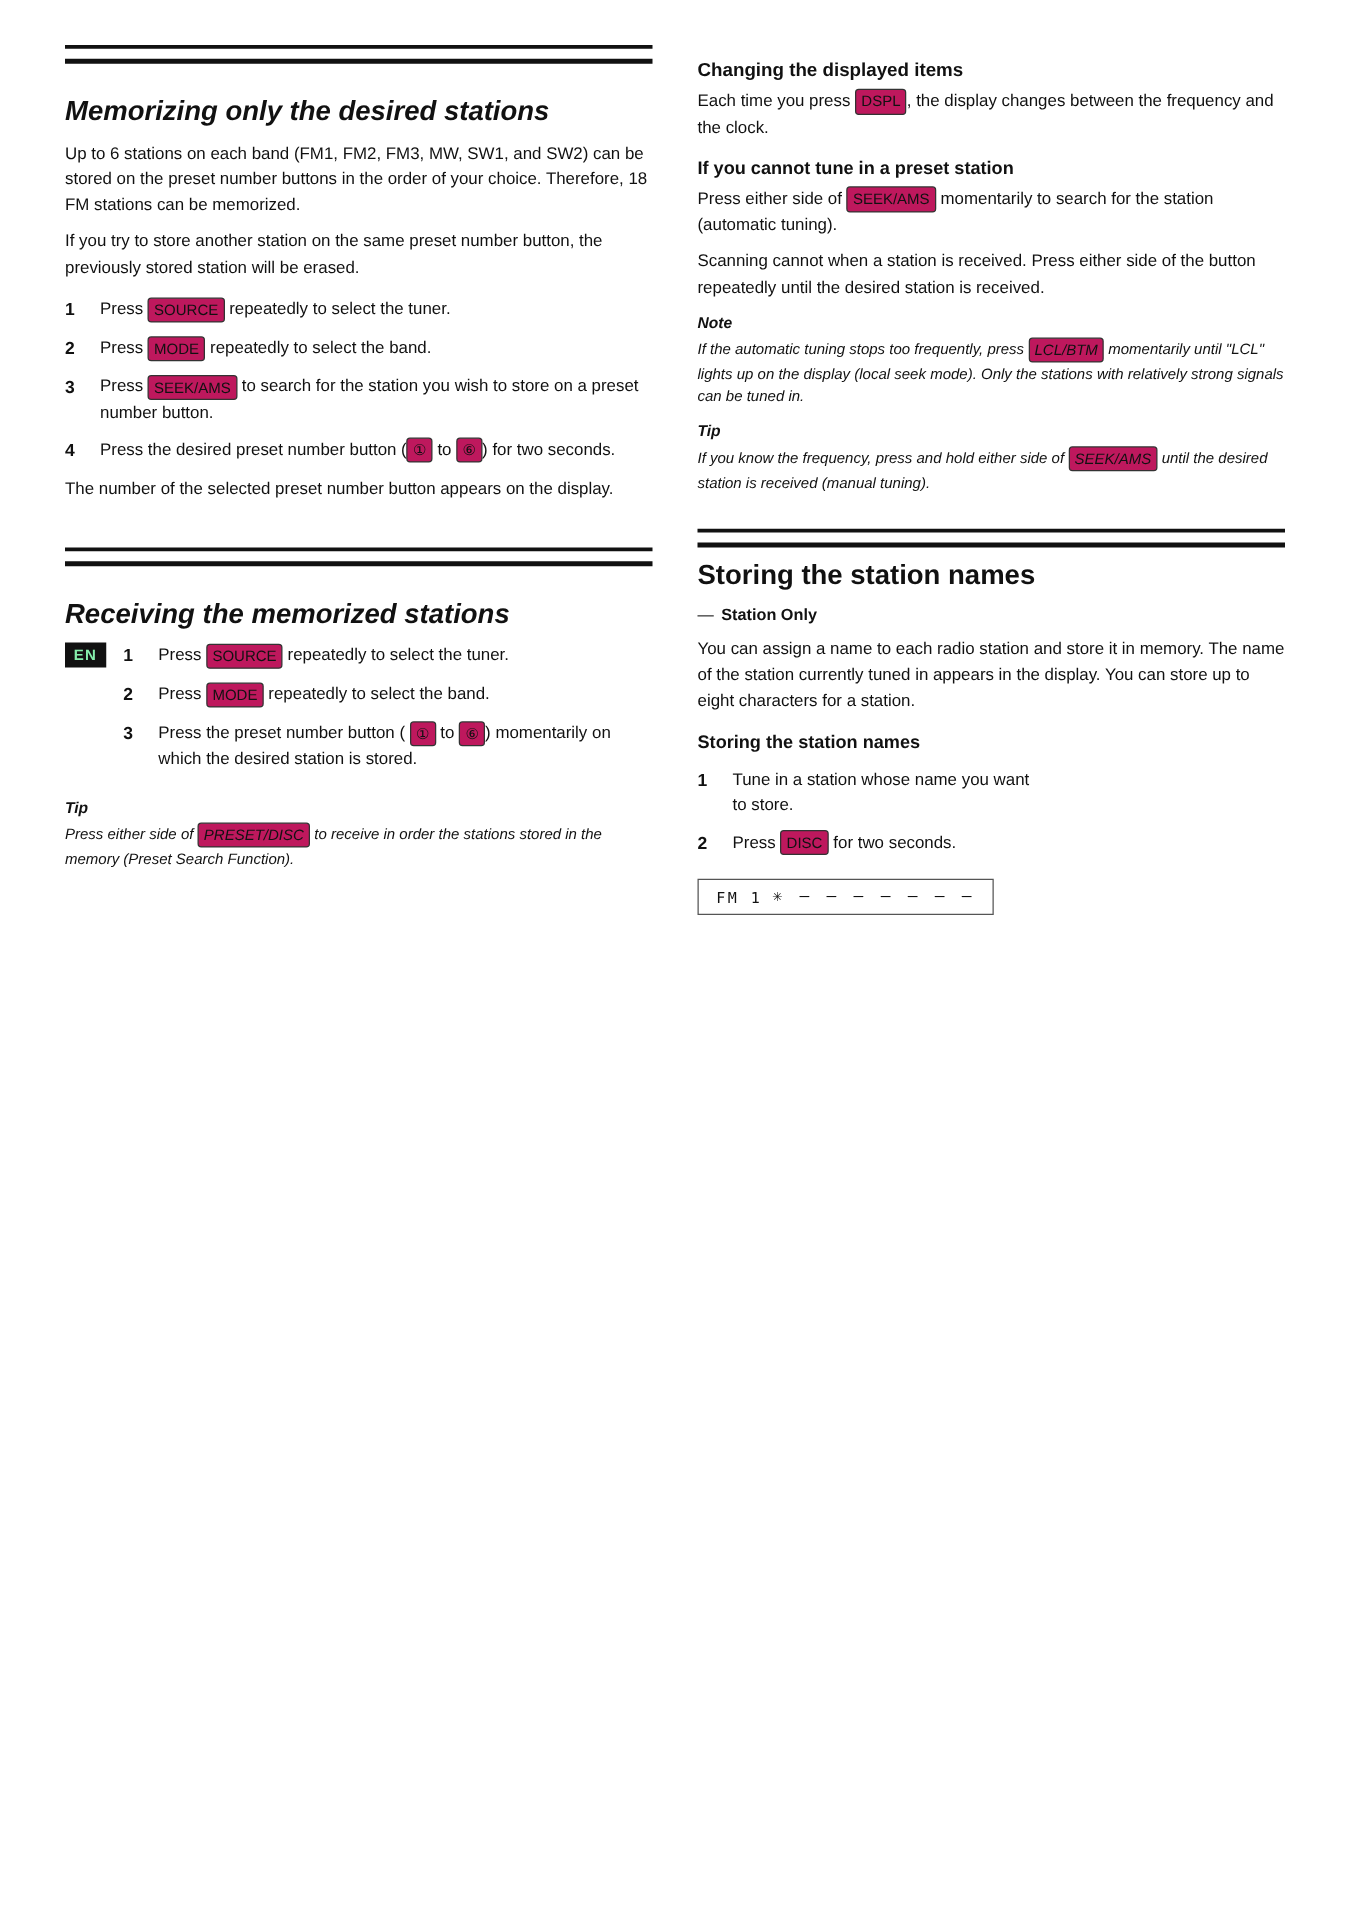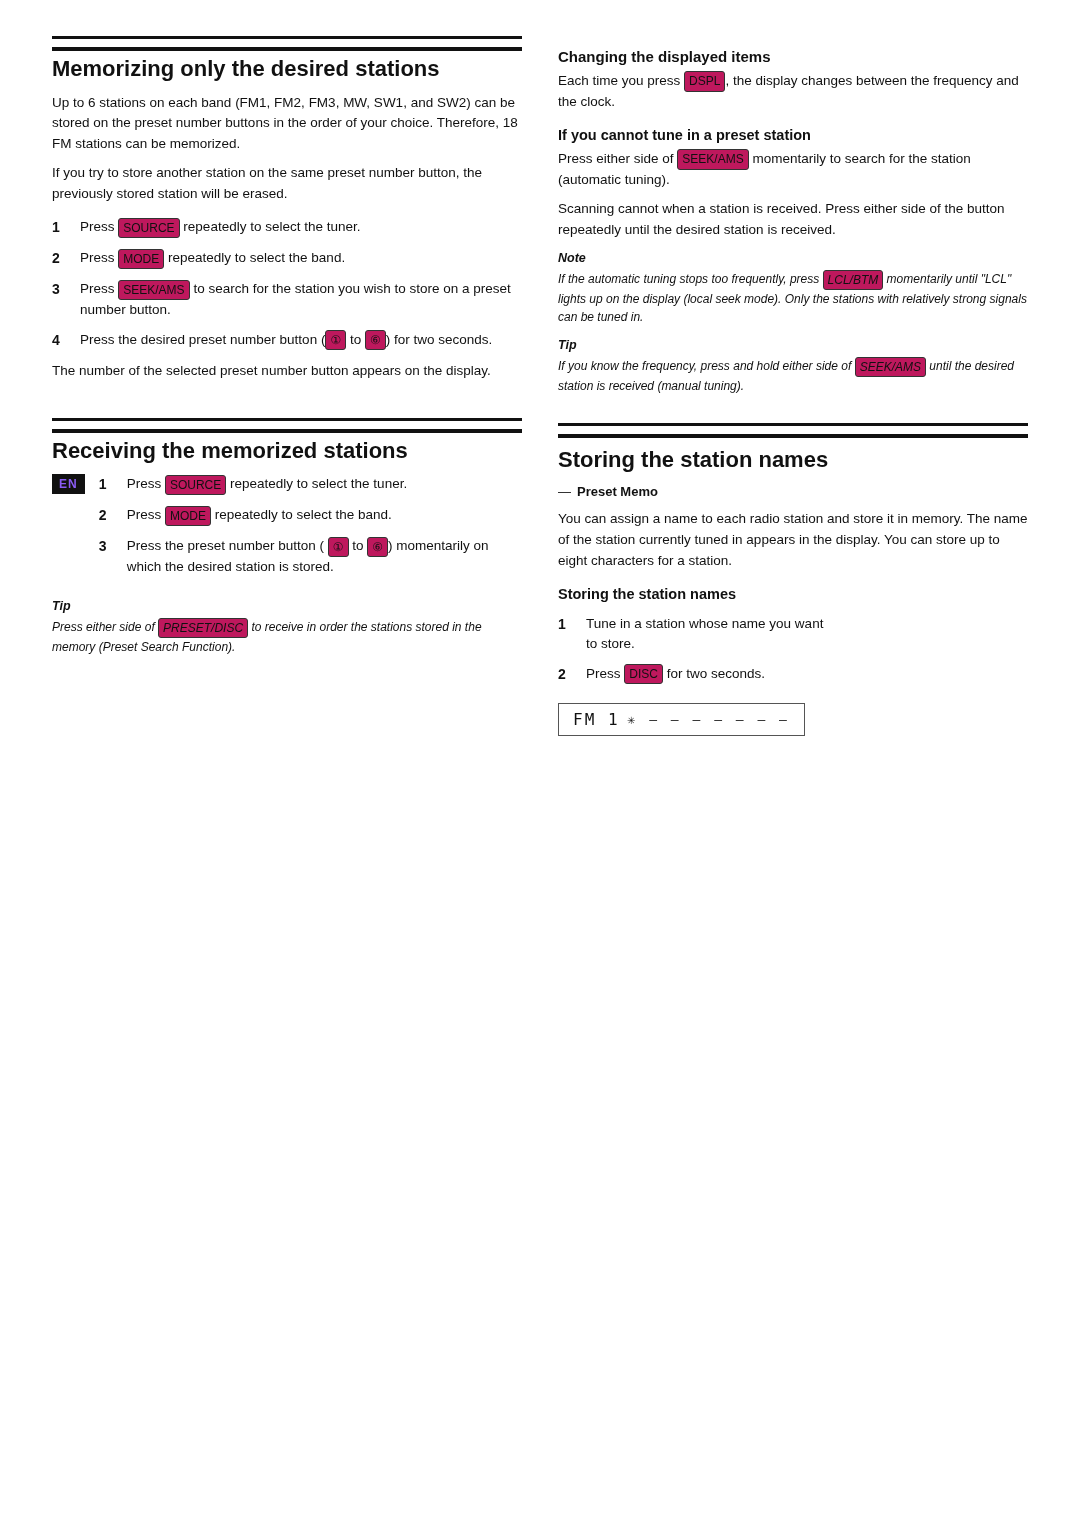--- a/index.html
+++ b/index.html
@@ -24,21 +24,22 @@
     .right-col {
       flex: 1;
       min-width: 0;
     }
     .section-title {
       font-size: 22px;
       font-weight: bold;
       line-height: 1.25;
       margin-bottom: 10px;
       border-top: 4px solid #111;
-      padding-top: 4px;
+      padding-top: 24px;
+      font-style: italic;
     }
     .section-title-right {
       font-size: 22px;
       font-weight: bold;
       line-height: 1.25;
       margin-bottom: 10px;
       border-top: 4px solid #111;
       padding-top: 8px;
       margin-top: 0;
     }
@@ -129,21 +130,21 @@
       letter-spacing: 2px;
       background: #fff;
       min-width: 200px;
     }
     .display-inner {
       display: flex;
       align-items: center;
       gap: 4px;
     }
     .display-fm {
-      font-size: 16px;
+      font-size: 12px;
     }
     .section-gap {
       margin-top: 28px;
     }
     .receiving-section {
       margin-top: 36px;
     }
     hr.section-rule {
       border: none;
       border-top: 3px solid #111;
@@ -182,21 +183,21 @@
           </li>
         </ol>
         <p>The number of the selected preset number button appears on the display.</p>
       </div>
 
       <div class="receiving-section">
         <hr class="section-rule">
         <h2 class="section-title">Receiving the memorized stations</h2>
 
         <div style="display:flex; align-items:flex-start; gap:0; margin-bottom:10px;">
-          <div style="background:#111;color:#8b5cf6;font-size:12px;font-weight:bold;padding:3px 7px;letter-spacing:1px;margin-right:14px;flex-shrink:0;">EN</div>
+          <div style="background:#111;color:#86efac;font-size:12px;font-weight:bold;padding:3px 7px;letter-spacing:1px;margin-right:14px;flex-shrink:0;">EN</div>
           <ol class="steps-list" style="margin:0;padding:0;">
             <li>
               <span class="step-num">1</span>
               <span class="step-text">Press <kbd>SOURCE</kbd> repeatedly to select the tuner.</span>
             </li>
             <li>
               <span class="step-num">2</span>
               <span class="step-text">Press <kbd>MODE</kbd> repeatedly to select the band.</span>
             </li>
             <li>
@@ -224,21 +225,21 @@
         <p class="note-label">Note</p>
         <p class="note-text"><em>If the automatic tuning stops too frequently, press <kbd>LCL/BTM</kbd> momentarily until "LCL" lights up on the display (local seek mode). Only the stations with relatively strong signals can be tuned in.</em></p>
 
         <p class="tip-label">Tip</p>
         <p class="tip-text"><em>If you know the frequency, press and hold either side of <kbd>SEEK/AMS</kbd> until the desired station is received (manual tuning).</em></p>
       </div>
 
       <div class="section-gap">
         <hr class="section-rule">
         <h2 class="section-title-right">Storing the station names</h2>
-        <div class="station-memo-label">Preset Memo</div>
+        <div class="station-memo-label">Station Only</div>
         <p>You can assign a name to each radio station and store it in memory. The name of the station currently tuned in appears in the display. You can store up to eight characters for a station.</p>
 
         <h3 class="subsection-title">Storing the station names</h3>
         <ol class="steps-list">
           <li>
             <span class="step-num">1</span>
             <span class="step-text">Tune in a station whose name you want<br>to store.</span>
           </li>
           <li>
             <span class="step-num">2</span>

